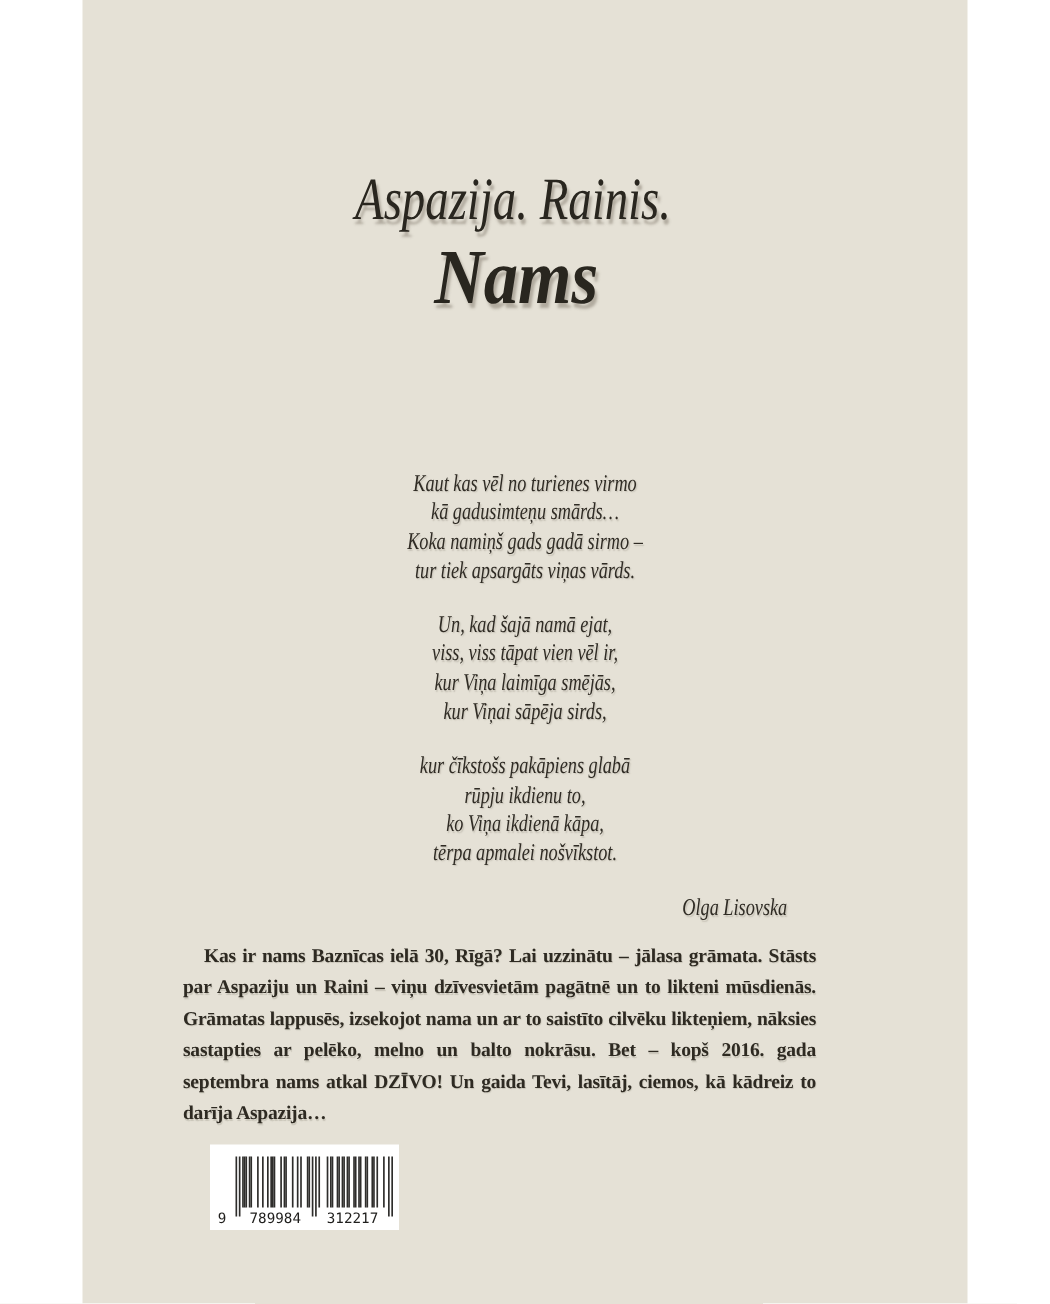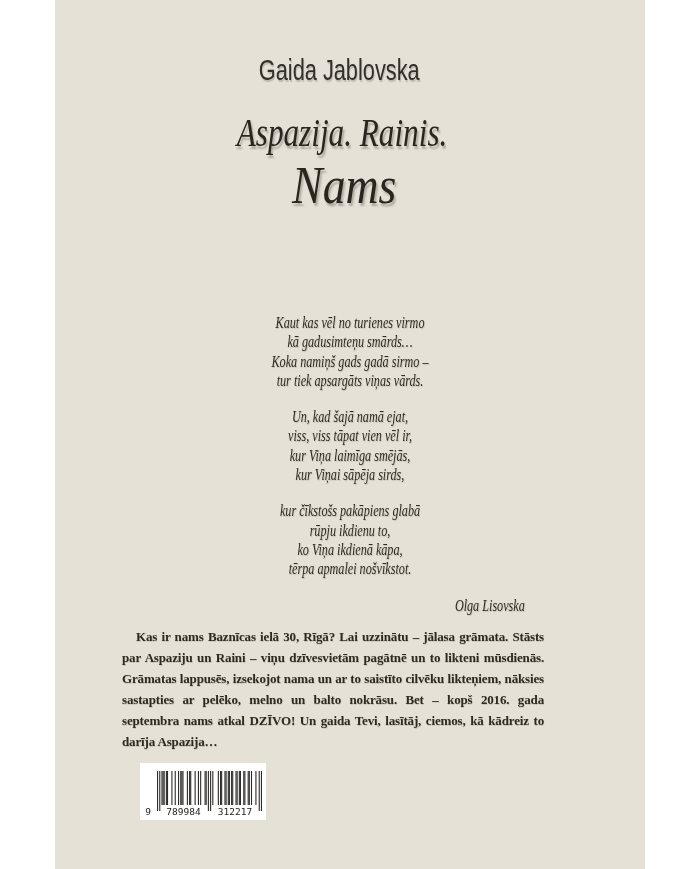--- a/index.html
+++ b/index.html
@@ -43,21 +43,21 @@
     left: 0; width: 590px;
     text-align: center;
     font-family: "Liberation Serif", serif;
     font-style: italic;
     color: #29261f;
     text-shadow: 2px 3px 2px rgba(112,105,90,0.45);
     white-space: nowrap;
   }
   .title-line1 { top: 105px; font-size: 40px; line-height: 56px; }
   .title-line1 > span { display: inline-block; transform: translateX(-8px) scaleX(0.78); transform-origin: 50% 50%; }
-  .title-line2 { top: 158px; font-size: 52px; line-height: 56px; font-weight: normal; }
+  .title-line2 { top: 158px; font-size: 52px; line-height: 56px; font-weight: bold; }
   .title-line2 > span { display: inline-block; transform: translateX(-6px) scaleX(0.88); transform-origin: 50% 50%; }
   .poem {
     position: absolute;
     left: 0; width: 590px;
     top: 313px;
     font-family: "Liberation Serif", serif;
     font-style: italic;
     font-size: 16px;
     line-height: 19.3px;
     color: #2f2b24;
@@ -98,23 +98,20 @@
     background: #ffffff;
   }
   .barcode-box svg { display: block; width: 126px; height: 57px; }
 </style>
 </head>
 <body>
 
 <div class="stage">
   <div class="page">
 
-    <div class="author">
-      <span>Gaida Jablovska</span>
-    </div>
 
     <div class="book-title title-line1">
       <span>Aspazija. Rainis.</span>
     </div>
     <div class="book-title title-line2">
       <span>Nams</span>
     </div>
 
     <div class="poem">
       <div class="stanza">

